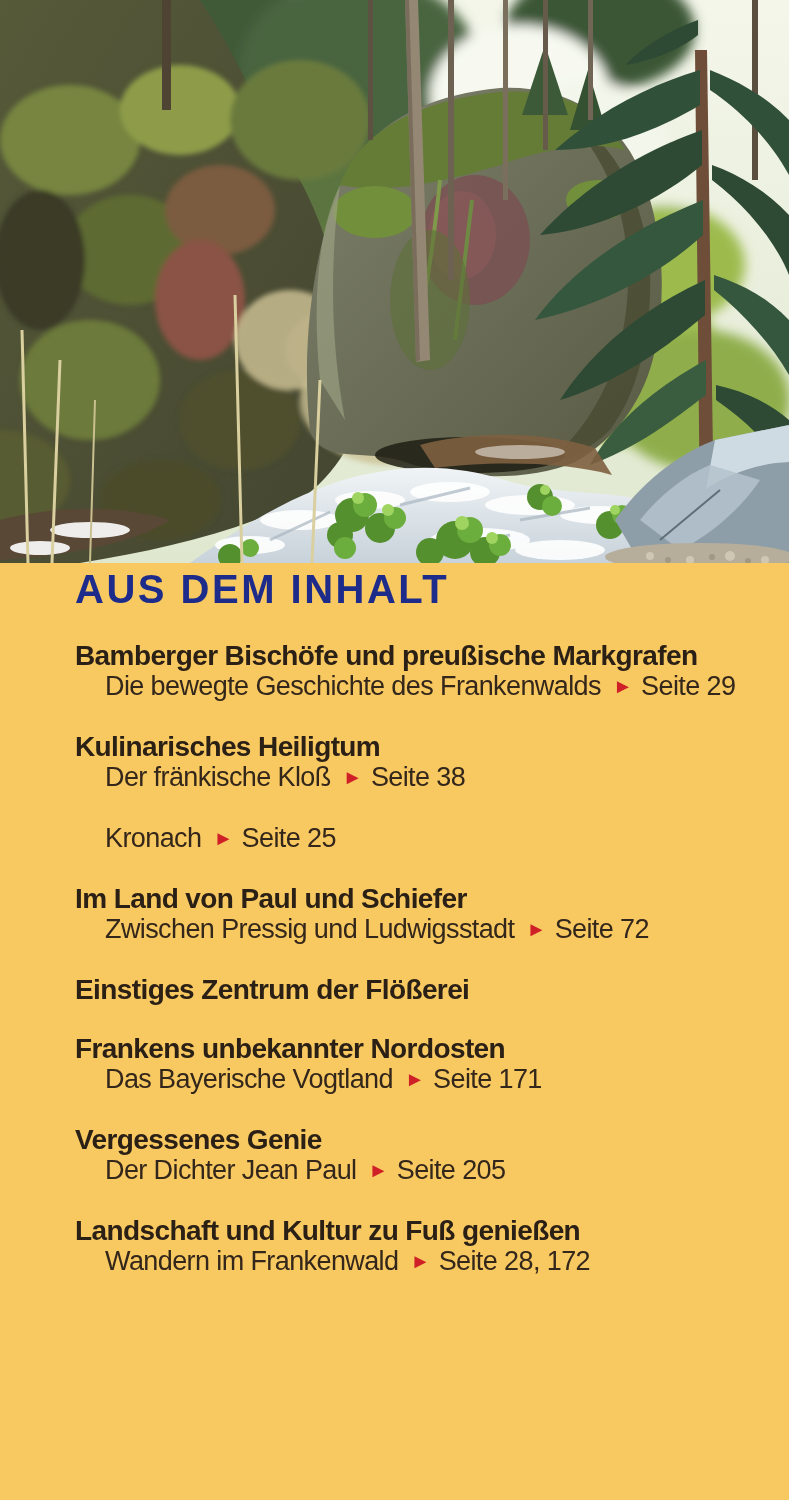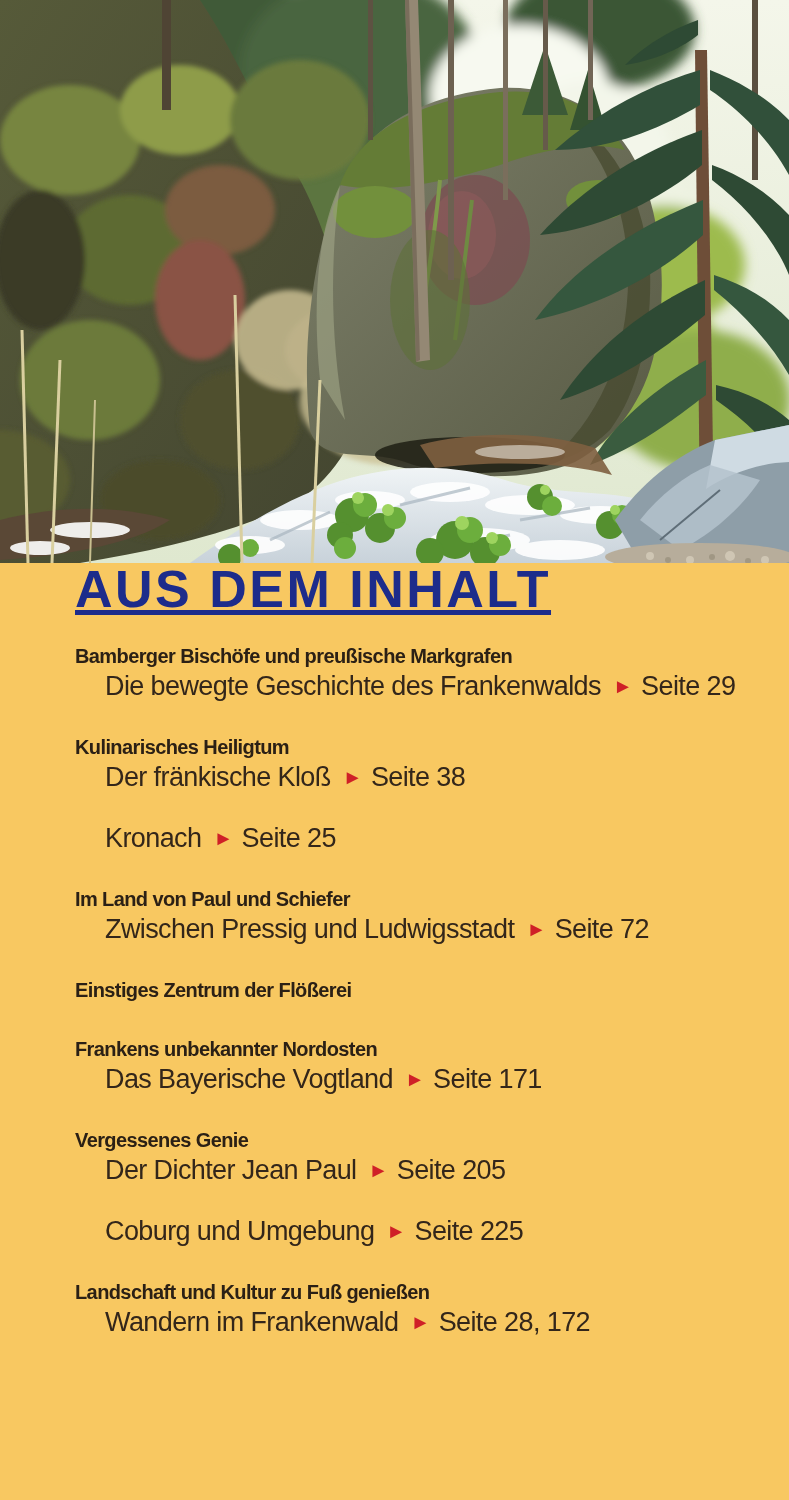--- a/index.html
+++ b/index.html
@@ -16,31 +16,30 @@
     position:relative;
     background:#e8eeda;
   }
   .photo svg{display:block;width:789px;height:563px;}
   .content{
     padding:0 30px 0 75px;
   }
   h1.page-title{
     margin:0;
     padding-top:6px;
-    font-size:52px;
+    font-size:40px;
     line-height:40px;
     font-weight:bold;
     letter-spacing:2.5px;
     color:#1d2c8b;
-    text-decoration:underline;
   }
   .toc{margin-top:32px;}
   .toc-entry{margin-bottom:29px;}
   .entry-title{
-    font-size:20px;
+    font-size:28px;
     line-height:30px;
     font-weight:bold;
     letter-spacing:-0.6px;
     color:#2b2015;
   }
   .entry-sub{
     font-size:27px;
     line-height:30px;
     font-weight:400;
     letter-spacing:-0.6px;
@@ -276,21 +275,20 @@
       <div class="entry-title">Frankens unbekannter Nordosten</div>
       <div class="entry-sub"><span>Das Bayerische Vogtland</span><span class="arrow">►</span><span>Seite 171</span></div>
     </div>
 
     <div class="toc-entry">
       <div class="entry-title">Vergessenes Genie</div>
       <div class="entry-sub"><span>Der Dichter Jean Paul</span><span class="arrow">►</span><span>Seite 205</span></div>
     </div>
 
     <div class="toc-entry">
-      <div class="entry-sub"><span>Coburg und Umgebung</span><span class="arrow">►</span><span>Seite 225</span></div>
     </div>
 
     <div class="toc-entry">
       <div class="entry-title">Landschaft und Kultur zu Fuß genießen</div>
       <div class="entry-sub"><span>Wandern im Frankenwald</span><span class="arrow">►</span><span>Seite 28, 172</span></div>
     </div>
 
   </div>
 </div>
 

